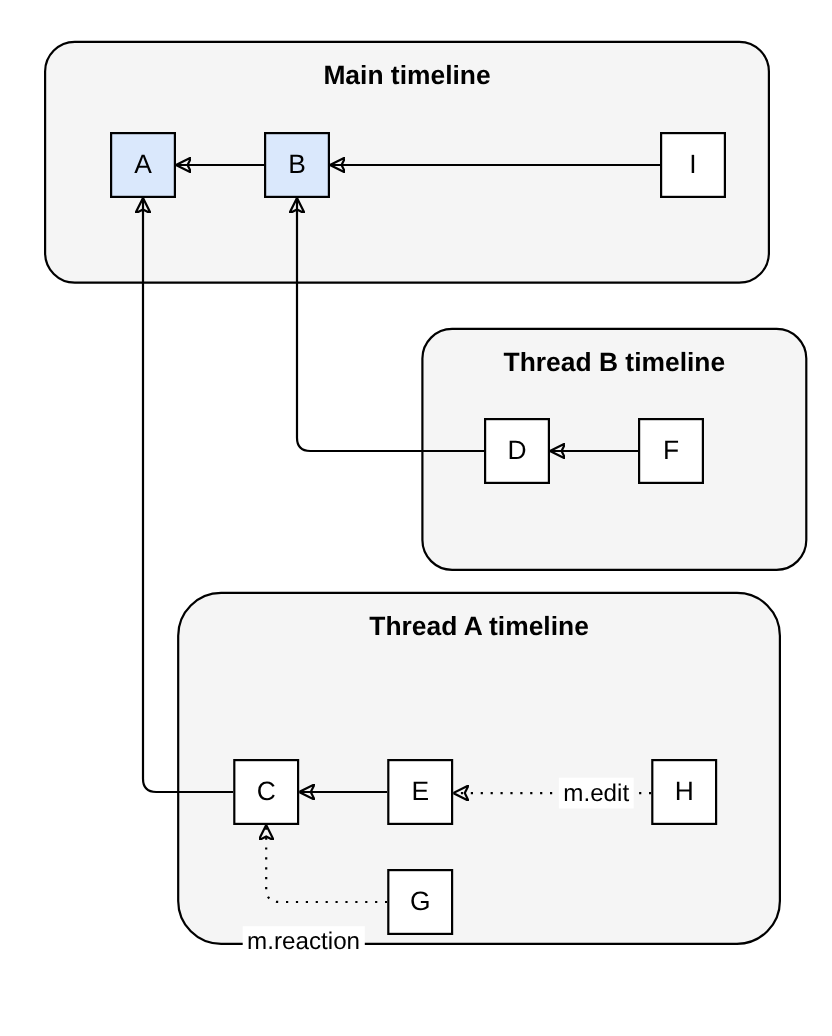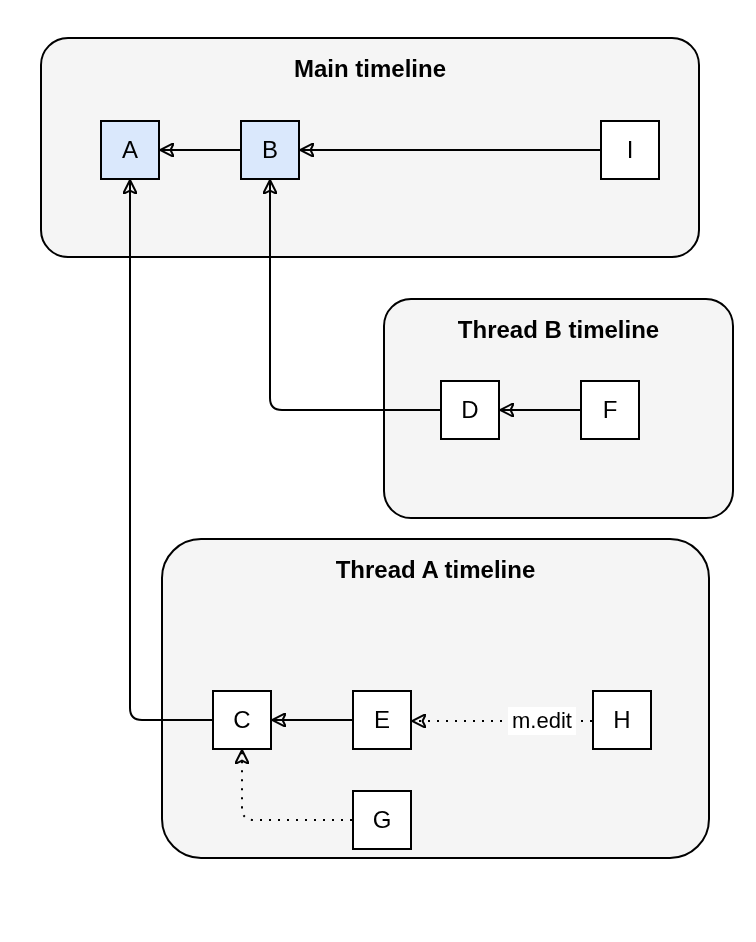--- a/index.html
+++ b/index.html
@@ -114,14 +114,15 @@
 
   <div class="node" style="left:440px;top:380px;">D</div>
   <div class="node" style="left:580px;top:380px;">F</div>
 
   <div class="node" style="left:212px;top:690px;">C</div>
   <div class="node" style="left:352px;top:690px;">E</div>
   <div class="node" style="left:592px;top:690px;">H</div>
   <div class="node" style="left:352px;top:790px;">G</div>
 
   <div class="edge-label" style="left:502px;top:721px;margin-left:40px;">m.edit</div>
+  <div class="edge-label" style="left:276px;top:856px;">m.reaction</div>
 
 </div>
 
 </body></html>

